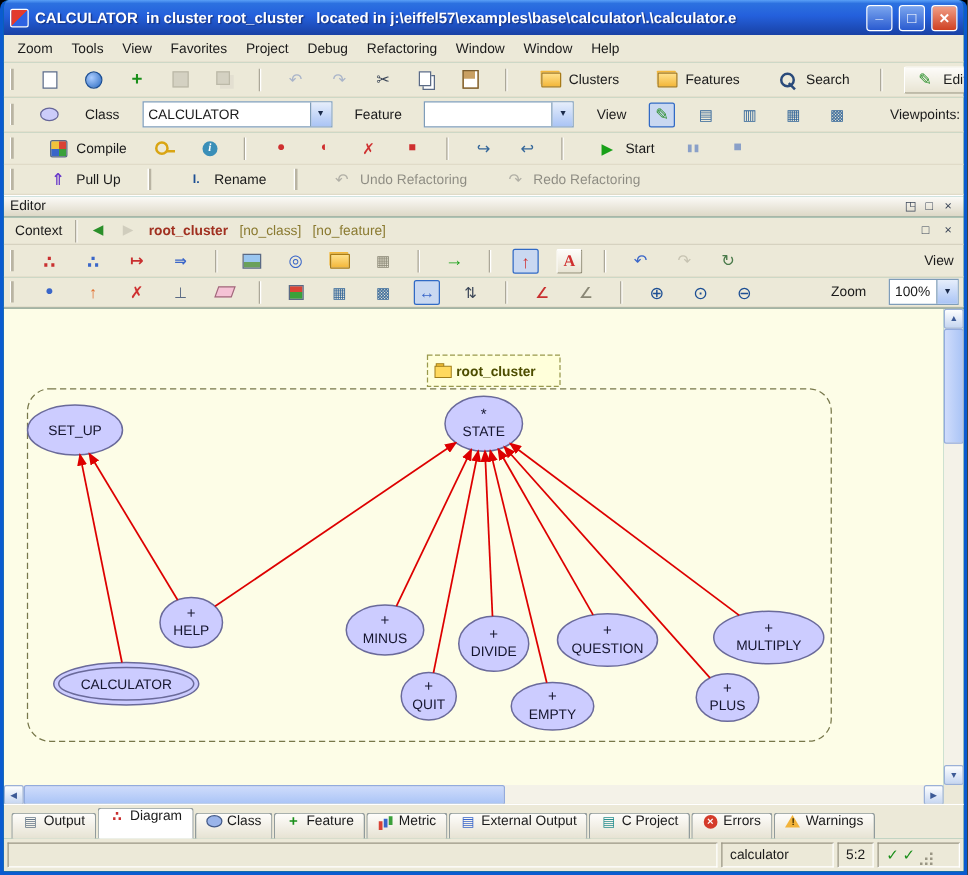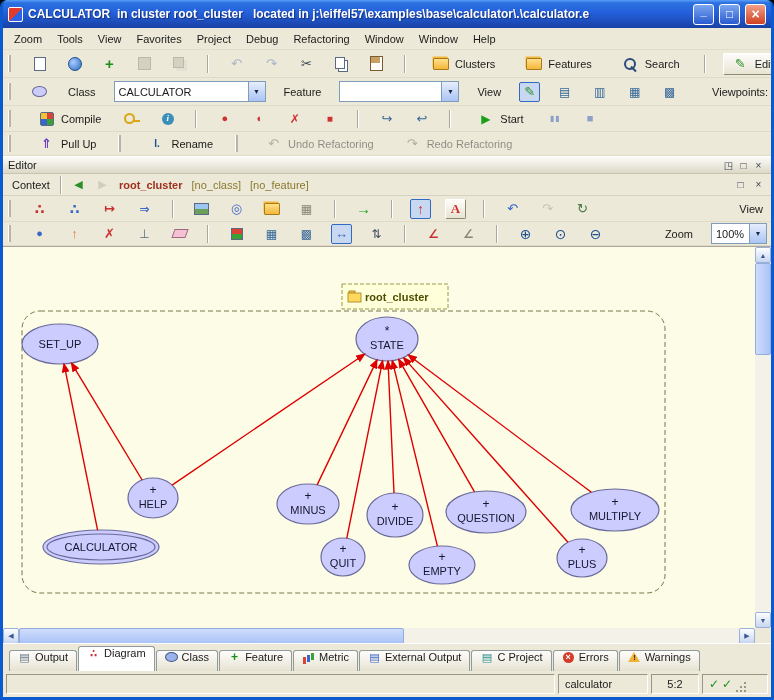--- a/index.html
+++ b/index.html
@@ -505,21 +505,21 @@
     </div>
     <div class="tab">
       <span class="ti tiWarnings"></span>
       <span>Warnings</span>
     </div>
   </div>
 
   <div class="statusbar">
     <span class="spanel grow"></span>
     <span class="spanel" style="width:90px">calculator</span>
-    <span class="spanel center" style="width:48px">5:2</span>
+    <span class="spanel center" style="width:29px">5:2</span>
     <span class="spanel" style="width:66px">
       <span class="check">✓</span>
       <span class="check">✓</span>
       <span class="rgrip"></span>
     </span>
   </div>
 
 </div>
 
 </body></html>

